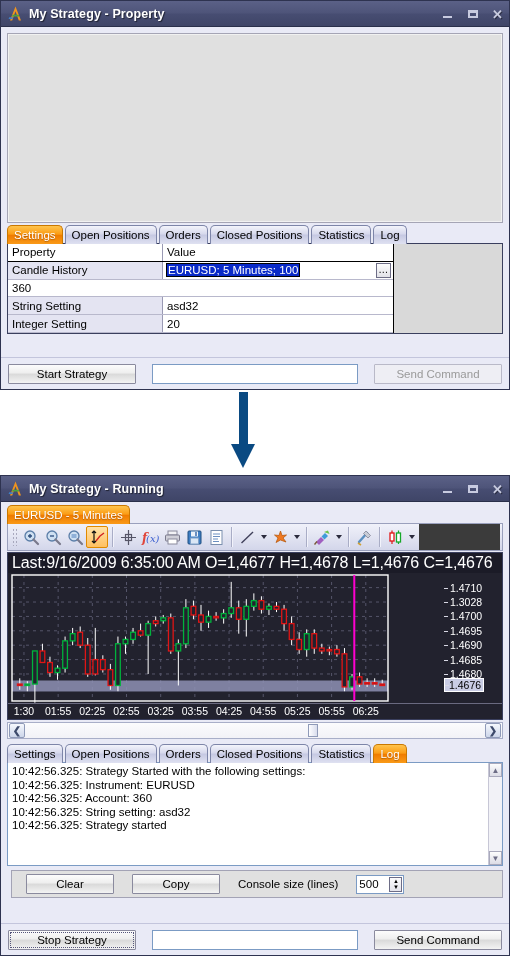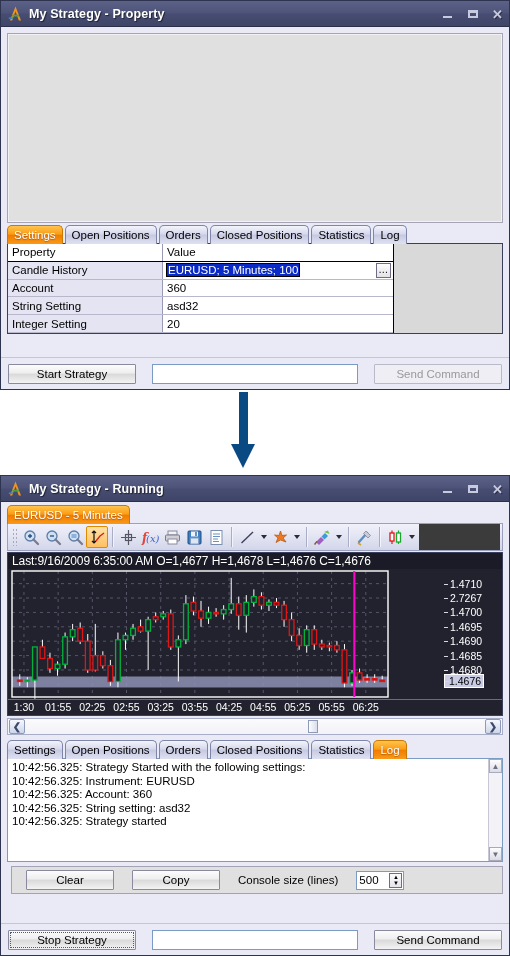--- a/index.html
+++ b/index.html
@@ -223,21 +223,21 @@
     border-left: 3.5px solid transparent;
     border-right: 3.5px solid transparent;
     border-top: 4px solid #2a2a3c;
     display: block;
   }
   .tb-tail { flex: 1; height: 26px; background: #3b3b3b; margin-left: 2px; }
 
   
   .chart-outer { margin: 0 6px; background: #1b1b27; border: 1px solid #3a3f5e; position: relative; }
   .chart-info {
-    color: #ffffff; font-size: 12px; padding: 1px 4px;
+    color: #ffffff; font-size: 16px; padding: 1px 4px;
     background: #1b1b27; white-space: nowrap; letter-spacing: -.1px;
   }
   .chart-body { position: relative; height: 130px; background: #7dd3fc; }
   .price-axis {
     position: absolute; right: 0; top: 0; width: 58px; height: 100%;
     background: #22222e;
   }
   .price-tick {
     position: absolute; left: 0; font-size: 10.5px; color: #ffffff;
     white-space: nowrap; transform: translateY(-50%);
@@ -357,21 +357,20 @@
           <div class="gcell-val">Value</div>
         </div>
         <div class="grow">
           <div class="gcell-prop">Candle History</div>
           <div class="gcell-val">
             <span class="sel-text">EURUSD; 5 Minutes; 100</span>
             <span class="ellipsis-btn">…</span>
           </div>
         </div>
         <div class="grow">
-          <div class="gcell-prop">Account</div>
           <div class="gcell-val">360</div>
         </div>
         <div class="grow">
           <div class="gcell-prop">String Setting</div>
           <div class="gcell-val">asd32</div>
         </div>
         <div class="grow">
           <div class="gcell-prop">Integer Setting</div>
           <div class="gcell-val">20</div>
         </div>
@@ -669,21 +668,21 @@
             <line x1="366.6734693877551" y1="105.29268292682809" x2="366.6734693877551" y2="113.92682926829697" stroke="#ffffff" stroke-width="1"></line>
             <rect x="364.3326530612245" y="109.60975609756254" width="4.681632653061224" height="1.4390243902469422" fill="#22222e" stroke="#e01515" stroke-width="1.3"></rect>
             <line x1="374.2244897959184" y1="106.73170731707503" x2="374.2244897959184" y2="112.48780487805003" stroke="#ffffff" stroke-width="1"></line>
             <rect x="371.88367346938776" y="111.04878048780948" width="4.681632653061224" height="1.4390243902405473" fill="#22222e" stroke="#e01515" stroke-width="1.3"></rect>
             <rect x="4" y="2" width="376" height="126" fill="none" stroke="#ffffff" stroke-width="1.4"></rect>
             <line x1="346.2857142857143" y1="2" x2="346.2857142857143" y2="128" stroke="#ff00d0" stroke-width="2"></line>
           </svg>
         <div class="price-axis">
           <div id="price-ticks">
               <div class="price-tick" style="top: 14.6341px;">1.4710</div>
-              <div class="price-tick" style="top: 29.0244px;">2.7267</div>
+              <div class="price-tick" style="top: 29.0244px;">1.3028</div>
               <div class="price-tick" style="top: 43.4146px;">1.4700</div>
               <div class="price-tick" style="top: 57.8049px;">1.4695</div>
               <div class="price-tick" style="top: 72.1951px;">1.4690</div>
               <div class="price-tick" style="top: 86.5854px;">1.4685</div>
               <div class="price-tick" style="top: 100.976px;">1.4680</div>
               <div class="price-tick current" style="top: 112.488px;">1.4676</div>
             </div>
         </div>
       </div>
       <div class="time-axis">

